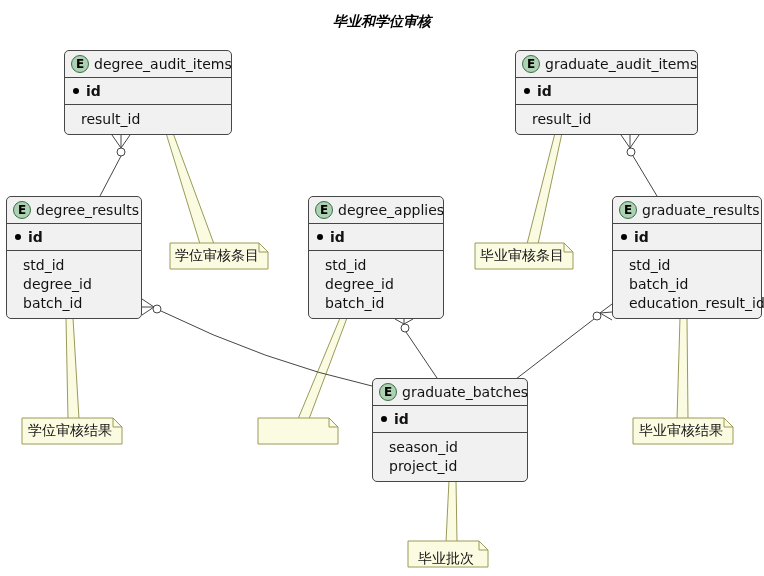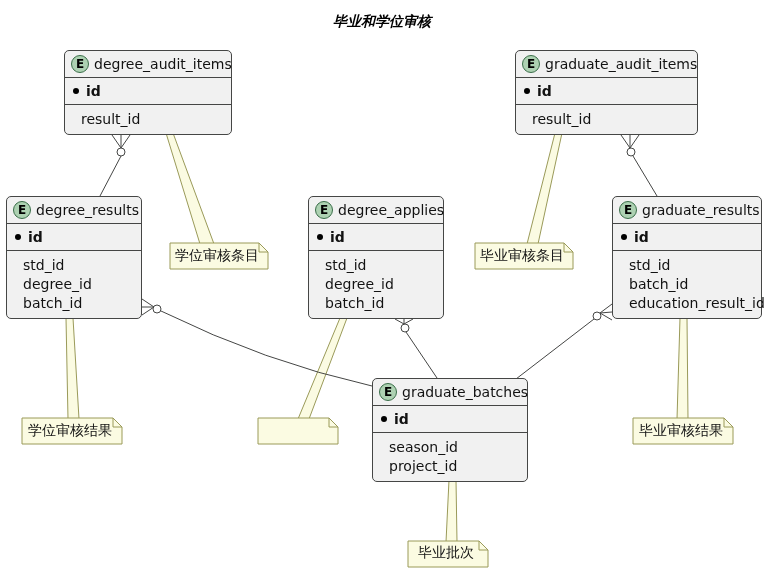--- a/index.html
+++ b/index.html
@@ -197,15 +197,15 @@
     <div class="fields">
       <div>season_id</div>
       <div>project_id</div>
     </div>
   </div>
 
   <div class="note-text" style="left:170px; top:243px; width:94px; height:26px;">学位审核条目</div>
   <div class="note-text" style="left:475px; top:243px; width:94px; height:26px;">毕业审核条目</div>
   <div class="note-text" style="left:22px; top:418px; width:96px; height:26px;">学位审核结果</div>
   <div class="note-text" style="left:633px; top:418px; width:96px; height:26px;">毕业审核结果</div>
-  <div class="note-text" style="left:408px; top:541px; width:76px; height:24px;">毕业批次</div>
+  <div class="note-text" style="left:408px; top:541px; width:76px; height:36px;">毕业批次</div>
 
 </div>
 
 </body></html>

